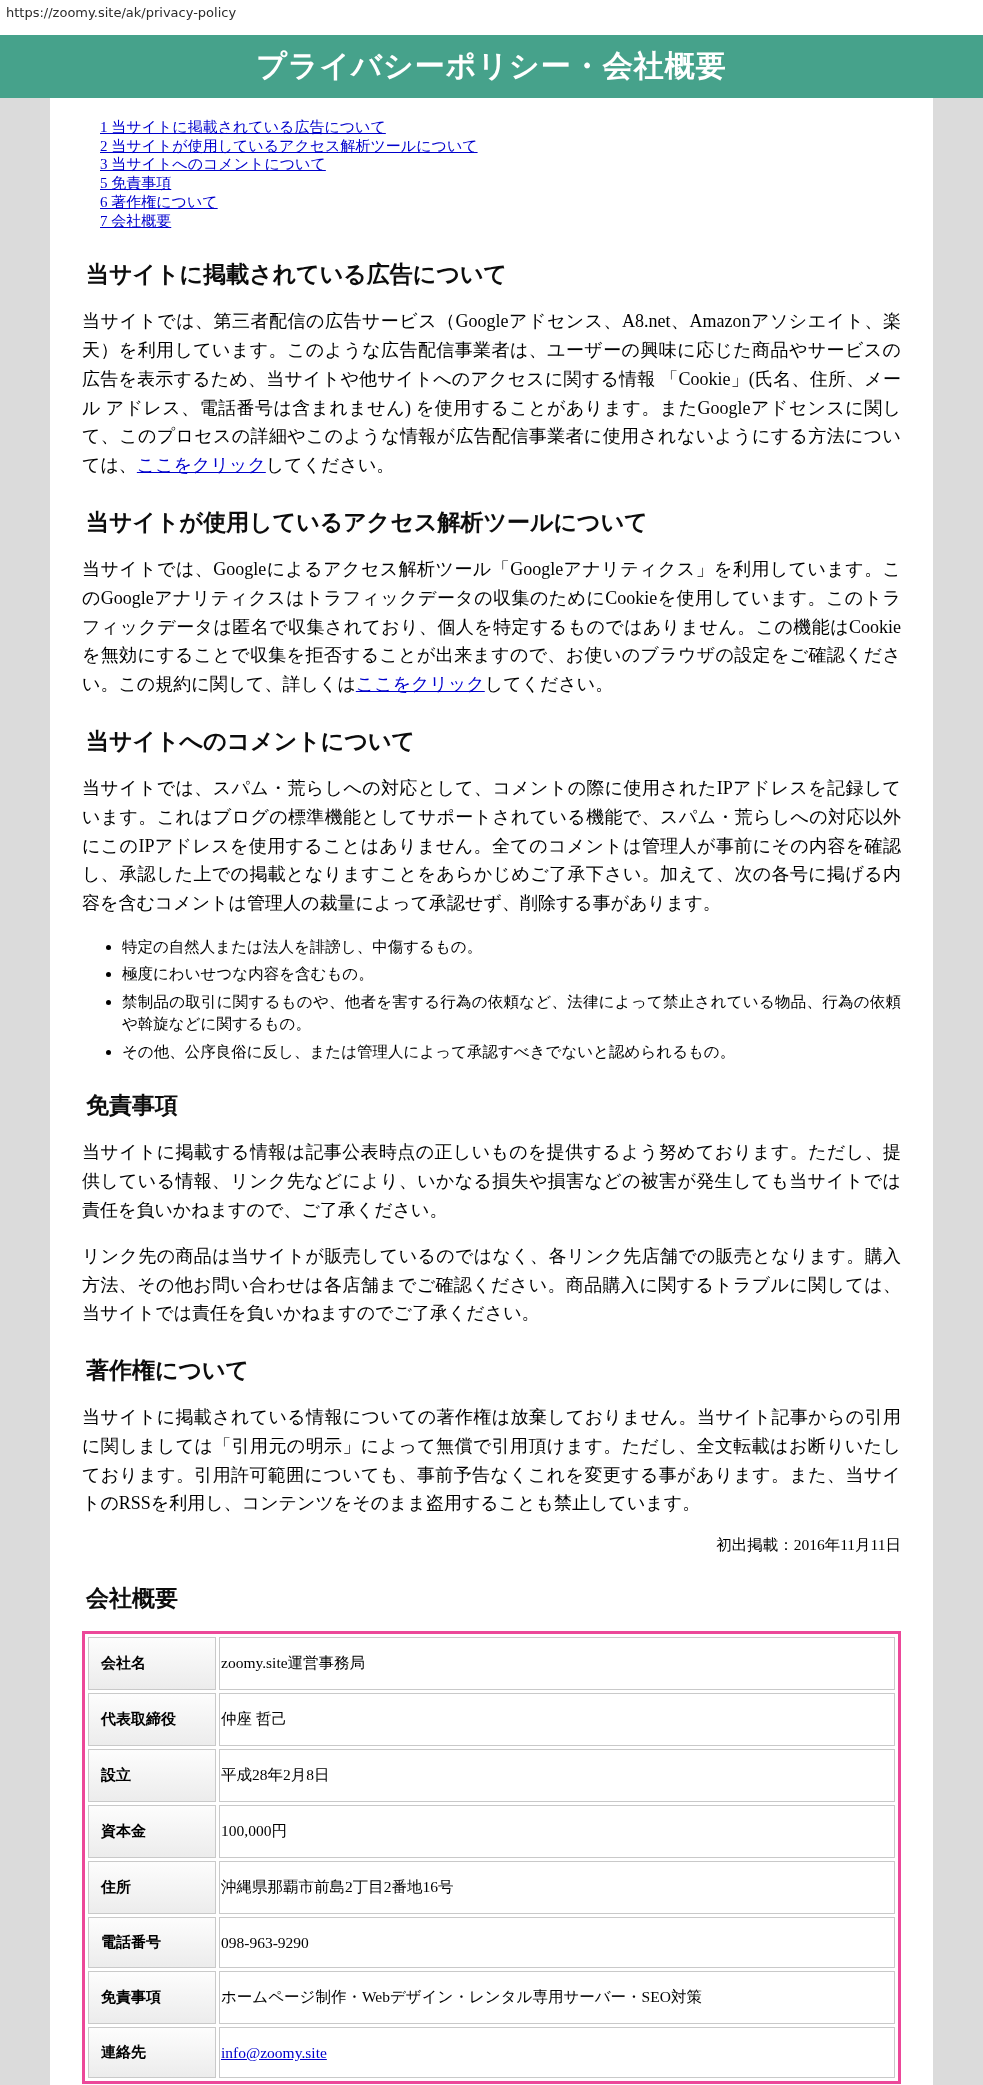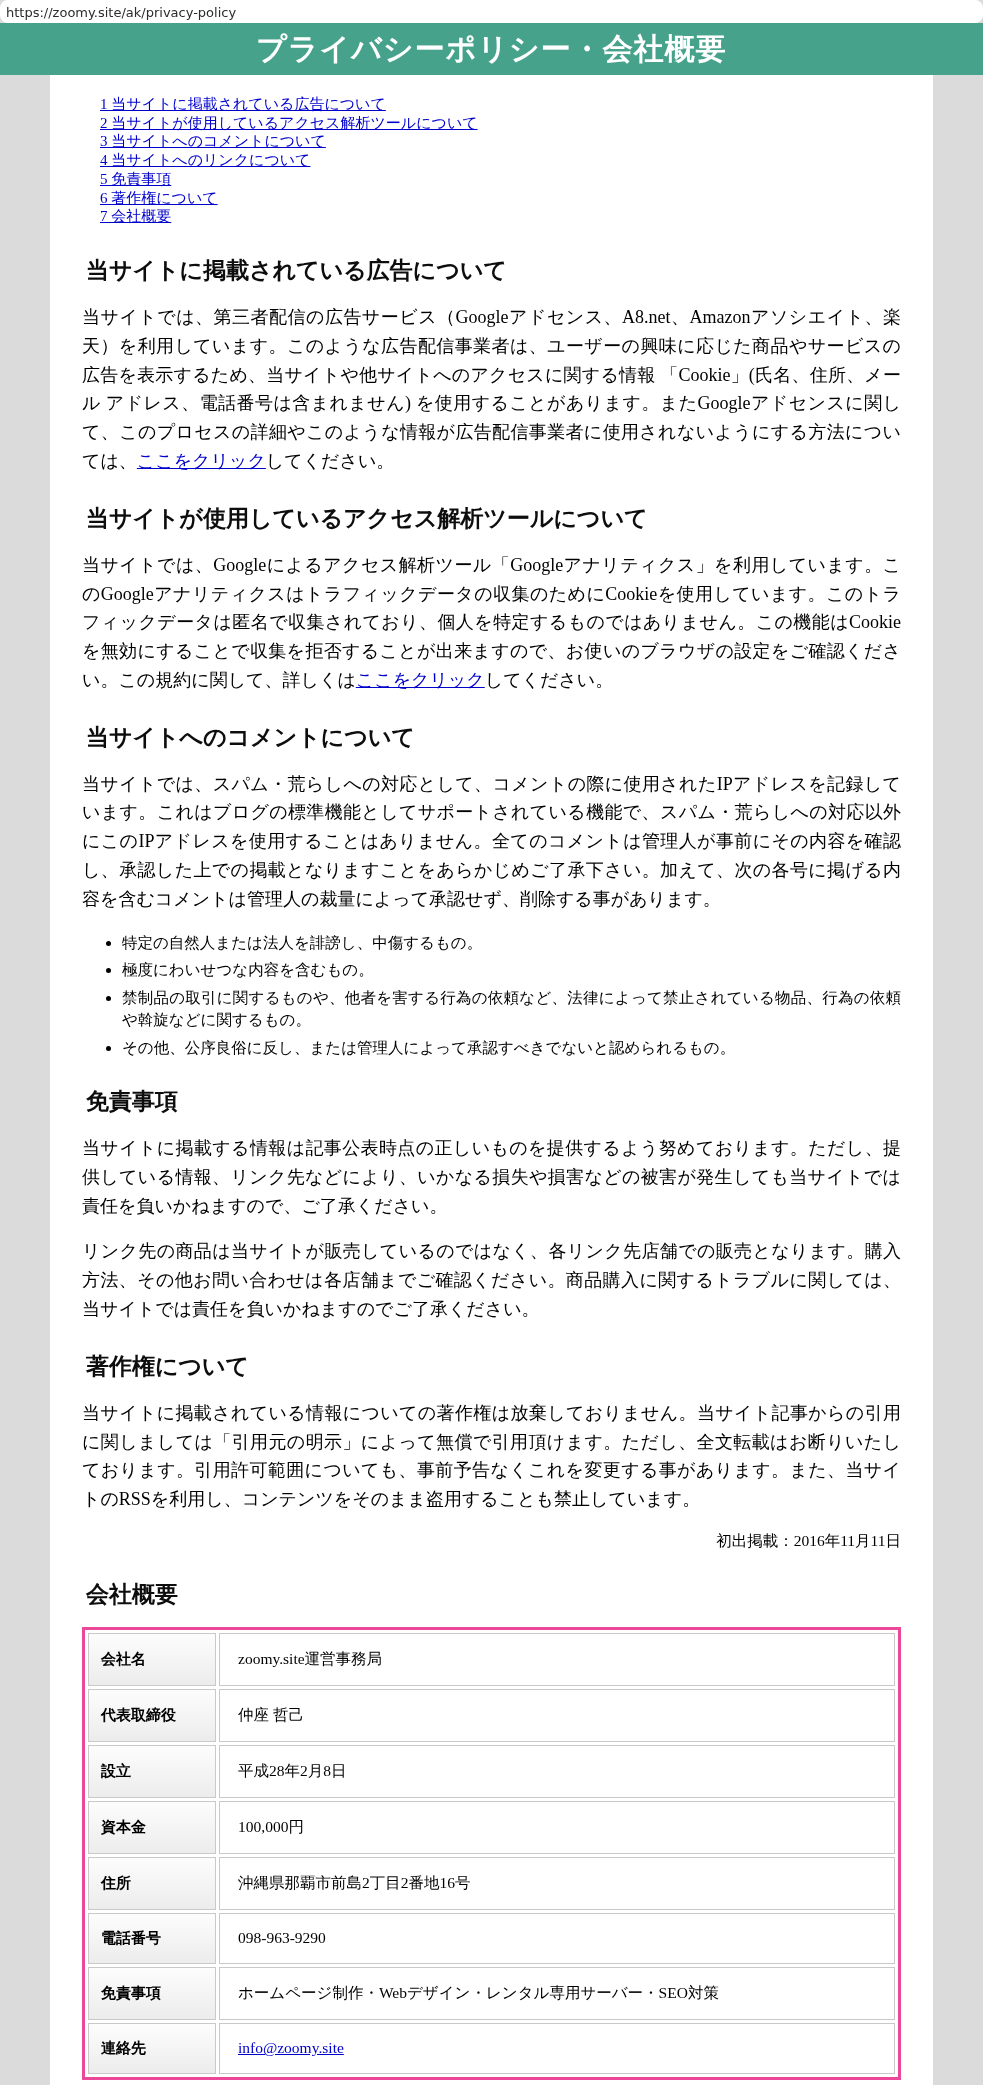--- a/index.html
+++ b/index.html
@@ -1,22 +1,22 @@
 <!DOCTYPE html>
 <html lang="ja"><head>
 <meta charset="utf-8">
 <style>
   * { margin:0; padding:0; box-sizing:border-box; }
   html,body { background:#dbdbdb; }
   body { width:983px; font-family:"Liberation Serif","DejaVu Serif",serif; color:#000; }
 
-  .url-bar { background:#ffffff; padding:3px 6px 2px;border-radius:8px; }
+  .url-bar { background:#ffffff; padding:3px 6px 14px; }
   .url-text { font-family:"DejaVu Sans","Liberation Sans",sans-serif; font-size:13px; color:#2b2b2b; }
 
-  .site-header { background:#46a28b; height:52px; display:flex; align-items:center; justify-content:center; }
+  .site-header { background:#46a28b; height:63px; display:flex; align-items:center; justify-content:center; }
   .site-title { color:#ffffff; font-size:30px; font-weight:bold; font-family:"Liberation Sans","DejaVu Sans",sans-serif; letter-spacing:1px; }
 
   .page { width:883px; margin:0 auto; background:#ffffff; }
   .content { padding:16px 32px 30px; }
 
   .toc { padding:4px 0 2px 18px; }
   .toc a { display:block; font-size:15px; line-height:18.7px; }
 
   a.link { color:#0000cc; text-decoration:underline; }
 
@@ -37,21 +37,21 @@
     border:3px solid #ec4899; background:#ffffff;
   }
   table.company-table th {
     width:128px; text-align:left; vertical-align:middle;
     font-family:"Liberation Sans","DejaVu Sans",sans-serif;
     font-size:15px; font-weight:bold;
     background:linear-gradient(#fdfdfd,#ececec);
     border:1px solid #c9c9c9; padding:15px 12px;
   }
   table.company-table td {
-    border:1px solid #c9c9c9; padding:15px 18px;
+    border:1px solid #c9c9c9; padding:15px 1px;
     font-size:15.5px; vertical-align:middle; background:#ffffff;
   }
 </style>
 </head>
 <body>
 
 <div class="url-bar">
   <span class="url-text">https://zoomy.site/ak/privacy-policy</span>
 </div>
 
@@ -59,21 +59,20 @@
   <h1 class="site-title">プライバシーポリシー・会社概要</h1>
 </header>
 
 <div class="page">
   <div class="content">
 
     <nav class="toc">
       <a class="link" href="#">1 当サイトに掲載されている広告について</a>
       <a class="link" href="#">2 当サイトが使用しているアクセス解析ツールについて</a>
       <a class="link" href="#">3 当サイトへのコメントについて</a>
-      <a class="link" href="#">4 当サイトへのリンクについて</a>
       <a class="link" href="#">5 免責事項</a>
       <a class="link" href="#">6 著作権について</a>
       <a class="link" href="#">7 会社概要</a>
     </nav>
 
     <section>
       <h2 class="section-heading">当サイトに掲載されている広告について</h2>
       <p class="body-text"><span>当サイトでは、第三者配信の広告サービス（Googleアドセンス、A8.net、Amazonアソシエイト、楽天）を利用しています。このような広告配信事業者は、ユーザーの興味に応じた商品やサービスの広告を表示するため、当サイトや他サイトへのアクセスに関する情報 「Cookie」(氏名、住所、メール アドレス、電話番号は含まれません) を使用することがあります。またGoogleアドセンスに関して、このプロセスの詳細やこのような情報が広告配信事業者に使用されないようにする方法については、</span><a class="link" href="#">ここをクリック</a><span>してください。</span></p>
     </section>
 

